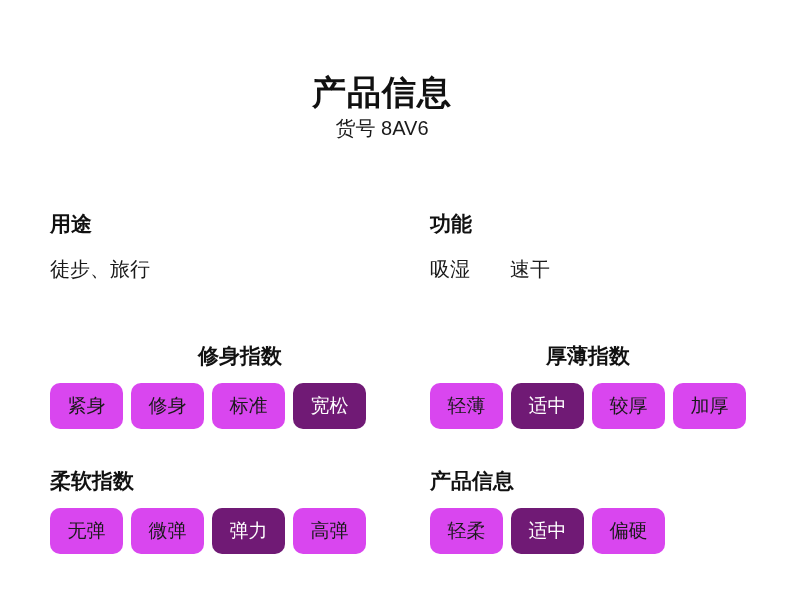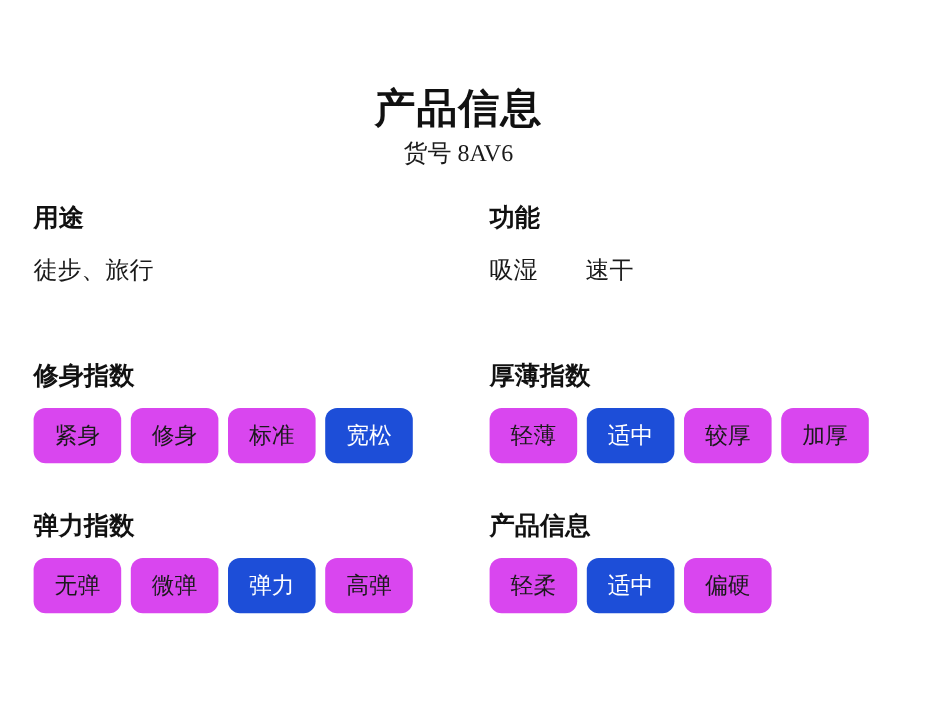--- a/index.html
+++ b/index.html
@@ -3,63 +3,63 @@
 <meta charset="utf-8">
 <style>
   * { margin: 0; padding: 0; box-sizing: border-box; }
   html, body { width: 790px; height: 597px; }
   body {
     background: #ffffff;
     color: #1a1a1a;
     font-family: "Liberation Sans", "DejaVu Sans", sans-serif;
     overflow: hidden;
   }
-  .page { width: 764px; height: 597px; position: relative; font-family: Liberation Serif, serif; }
+  .page { width: 764px; height: 597px; position: relative; }
 
   .page-title {
     padding-top: 70px;
     font-size: 34px;
     line-height: 44px;
     font-weight: 700;
     text-align: center;
     letter-spacing: 1px;
     color: #111111;
   }
   .page-subtitle {
     font-size: 20px;
     line-height: 28px;
     font-weight: 400;
     text-align: center;
     color: #1a1a1a;
   }
 
   .grid {
-    margin-top: 24px;
-    padding-left: 28px;
+    margin-top: 67px;
+    padding-left: 50px;
     padding-right: 40px;
     display: grid;
     grid-template-columns: 380px 1fr;
   }
 
   .section-heading {
     font-size: 21px;
     line-height: 30px;
     font-weight: 700;
     color: #111111;
   }
   .body-text {
     margin-top: 16px;
     font-size: 20px;
     line-height: 28px;
     font-weight: 400;
     color: #1a1a1a;
   }
   .tag-row { display: flex; gap: 40px; }
 
-  .row-2 section { margin-top: 58px; }
+  .row-2 section { margin-top: 58px; text-align: center; }
   .row-3 section { margin-top: 37px; }
 
   .pills {
     margin-top: 12px;
     display: flex;
     gap: 8px;
   }
   .pill {
     display: inline-flex;
     align-items: center;
@@ -67,21 +67,21 @@
     min-width: 73px;
     height: 46px;
     padding: 0 16px;
     border-radius: 10px;
     background: #d946ef;
     color: #1a1a1a;
     font-size: 19px;
     white-space: nowrap;
   }
   .pill.selected {
-    background: #1d4ed8;
+    background: #701a75;
     color: #ffffff;
   }
 </style>
 </head>
 <body>
 
 <div class="page">
 
   <h1 class="page-title">产品信息</h1>
   <div class="page-subtitle">货号 8AV6</div>
@@ -120,21 +120,21 @@
             <span class="pill">轻薄</span>
             <span class="pill selected">适中</span>
             <span class="pill">较厚</span>
             <span class="pill">加厚</span>
           </div>
       </section>
     </div>
 
     <div class="row-3">
       <section>
-        <h2 class="section-heading">弹力指数</h2>
+        <h2 class="section-heading">柔软指数</h2>
         <div class="pills">
             <span class="pill">无弹</span>
             <span class="pill">微弹</span>
             <span class="pill selected">弹力</span>
             <span class="pill">高弹</span>
           </div>
       </section>
     </div>
 
     <div class="row-3">

